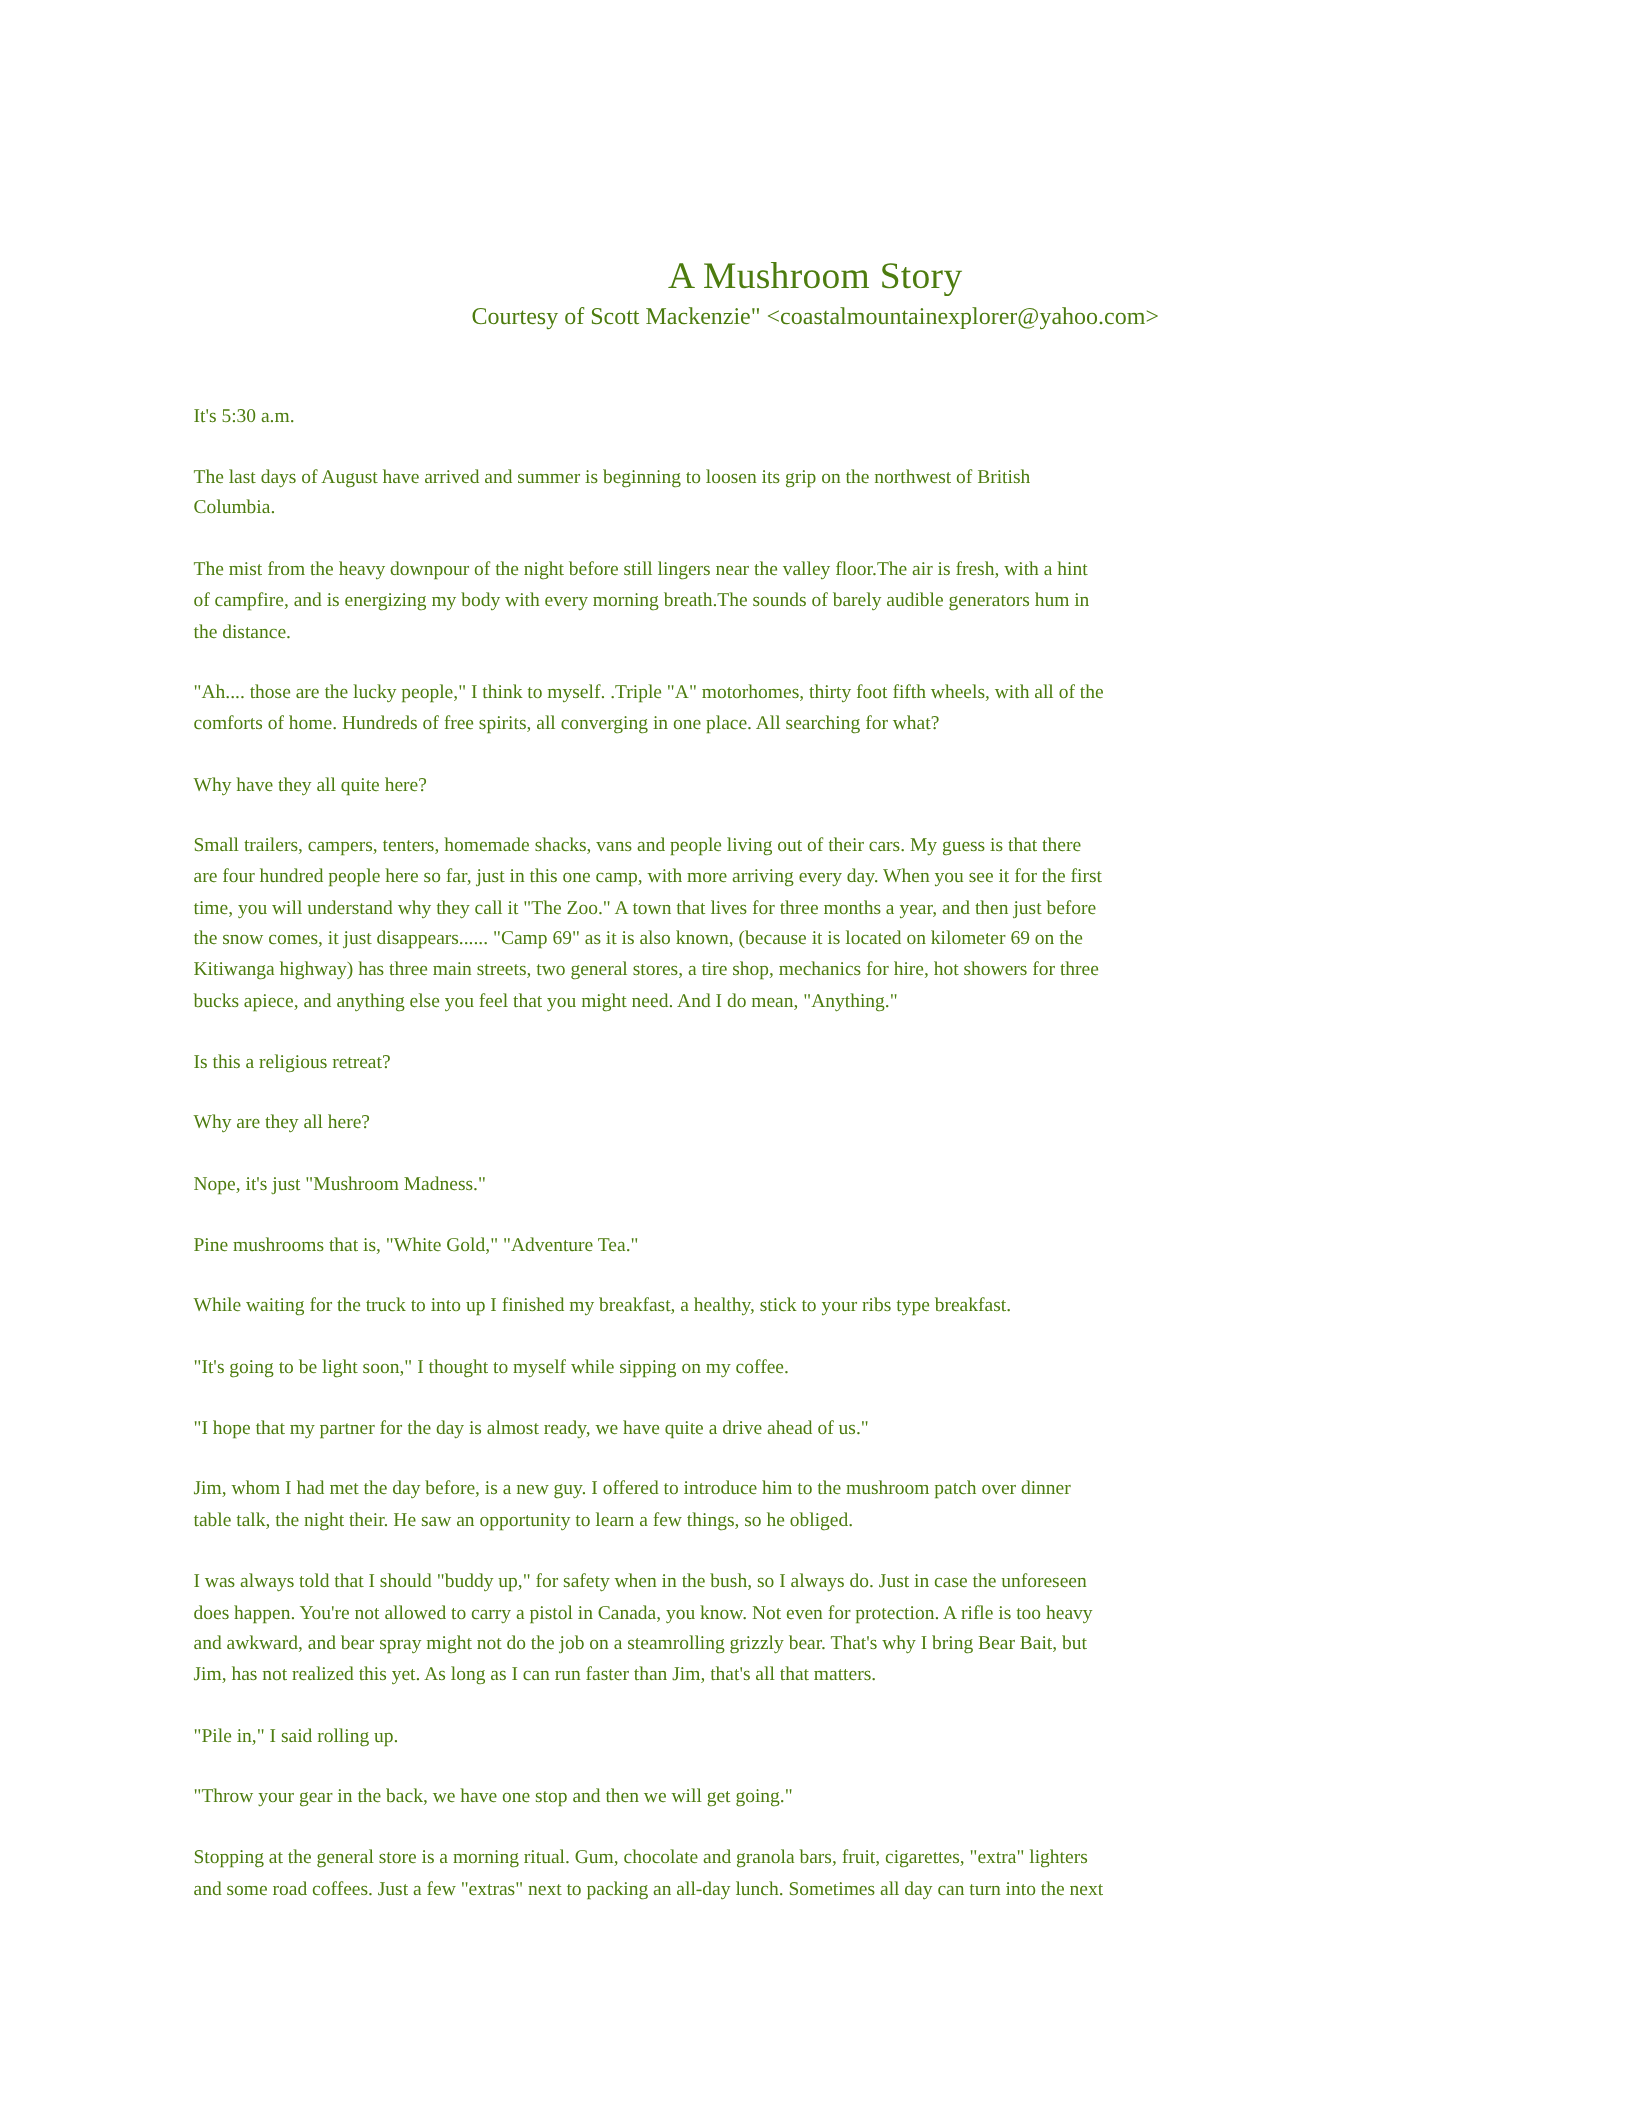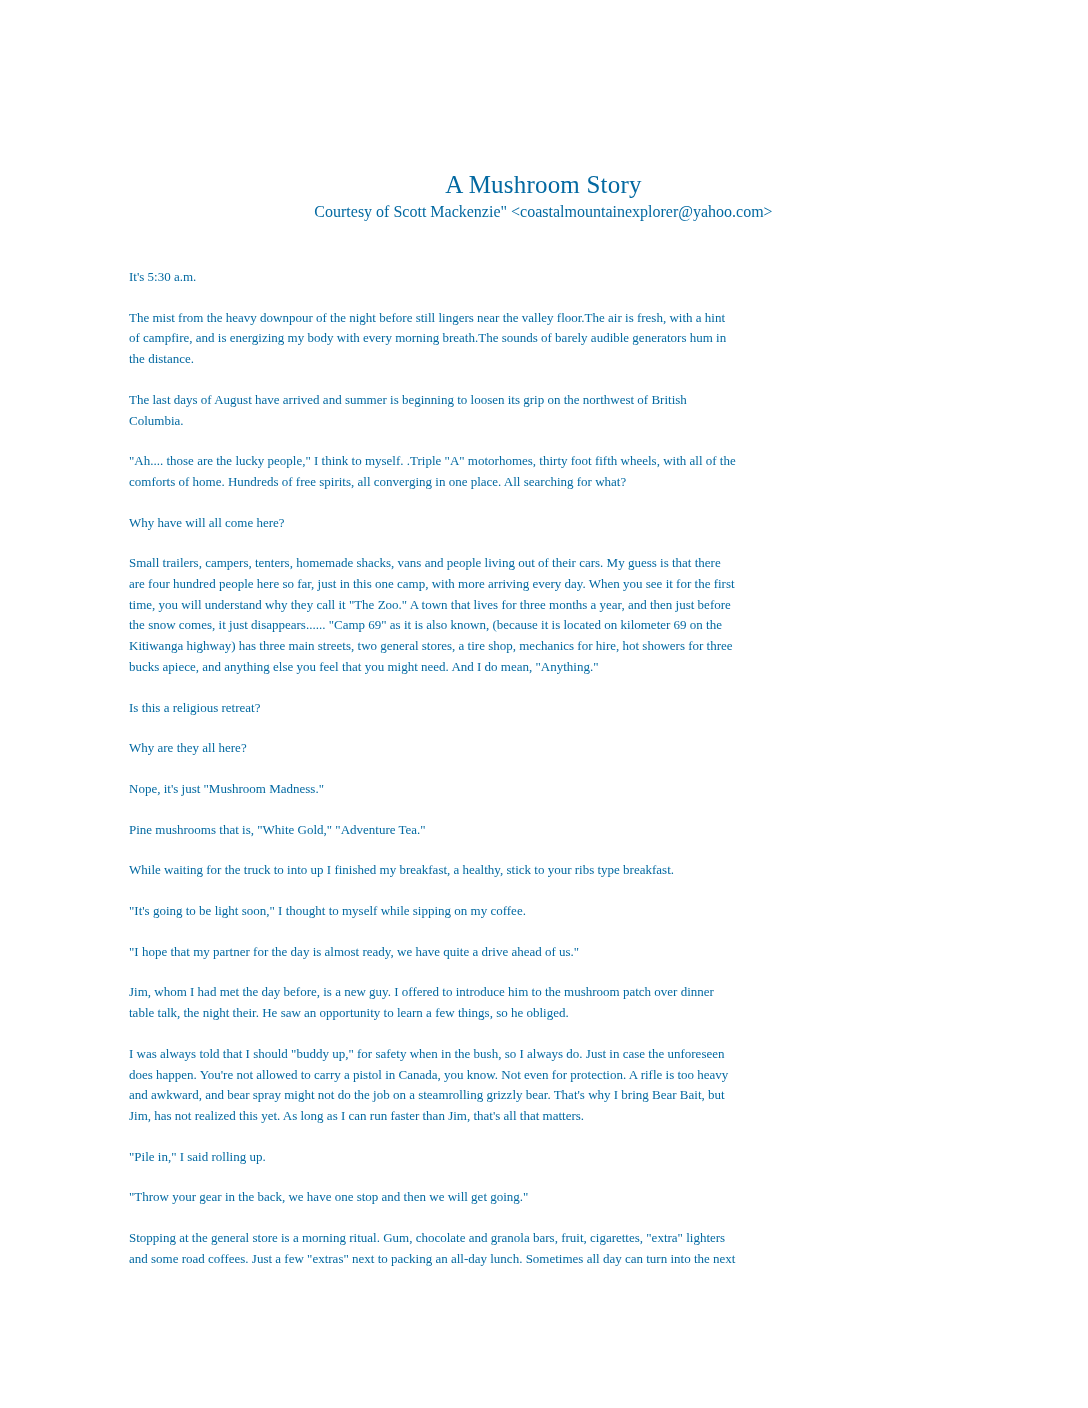--- a/index.html
+++ b/index.html
@@ -6,21 +6,21 @@
     margin: 0;
     padding: 0;
     background: #ffffff;
   }
   .page {
     position: relative;
     width: 1088px;
     height: 1408px;
     box-sizing: border-box;
     background: #ffffff;
-    color: #0369a1;
+    color: #4d7c0f;
     font-family: "Liberation Serif", "DejaVu Serif", serif;
     padding: 170px 88px 0 129px;
     overflow: hidden;
   }
   .header {
     width: 829px;
     text-align: center;
   }
   .doc-title {
     font-size: 25px;
@@ -46,28 +46,28 @@
 <body>
 
 <div class="page">
   <div class="header">
     <h1 class="doc-title">A Mushroom Story</h1>
     <div class="doc-subtitle">Courtesy of Scott Mackenzie" &lt;coastalmountainexplorer@yahoo.com&gt;</div>
   </div>
   <div class="doc-body">
 
   <p class="para">It's 5:30 a.m.</p>
+      <p class="para">The last days of August have arrived and summer is beginning to loosen its grip on the northwest of British
+Columbia.</p>
       <p class="para">The mist from the heavy downpour of the night before still lingers near the valley floor.The air is fresh, with a hint
 of campfire, and is energizing my body with every morning breath.The sounds of barely audible generators hum in
 the distance.</p>
-      <p class="para">The last days of August have arrived and summer is beginning to loosen its grip on the northwest of British
-Columbia.</p>
       <p class="para">"Ah.... those are the lucky people," I think to myself. .Triple "A" motorhomes, thirty foot fifth wheels, with all of the
 comforts of home. Hundreds of free spirits, all converging in one place. All searching for what?</p>
-      <p class="para">Why have will all come here?</p>
+      <p class="para">Why have they all quite here?</p>
       <p class="para">Small trailers, campers, tenters, homemade shacks, vans and people living out of their cars. My guess is that there
 are four hundred people here so far, just in this one camp, with more arriving every day. When you see it for the first
 time, you will understand why they call it "The Zoo." A town that lives for three months a year, and then just before
 the snow comes, it just disappears...... "Camp 69" as it is also known, (because it is located on kilometer 69 on the
 Kitiwanga highway) has three main streets, two general stores, a tire shop, mechanics for hire, hot showers for three
 bucks apiece, and anything else you feel that you might need. And I do mean, "Anything."</p>
       <p class="para">Is this a religious retreat?</p>
       <p class="para">Why are they all here?</p>
       <p class="para">Nope, it's just "Mushroom Madness."</p>
       <p class="para">Pine mushrooms that is, "White Gold," "Adventure Tea."</p>

